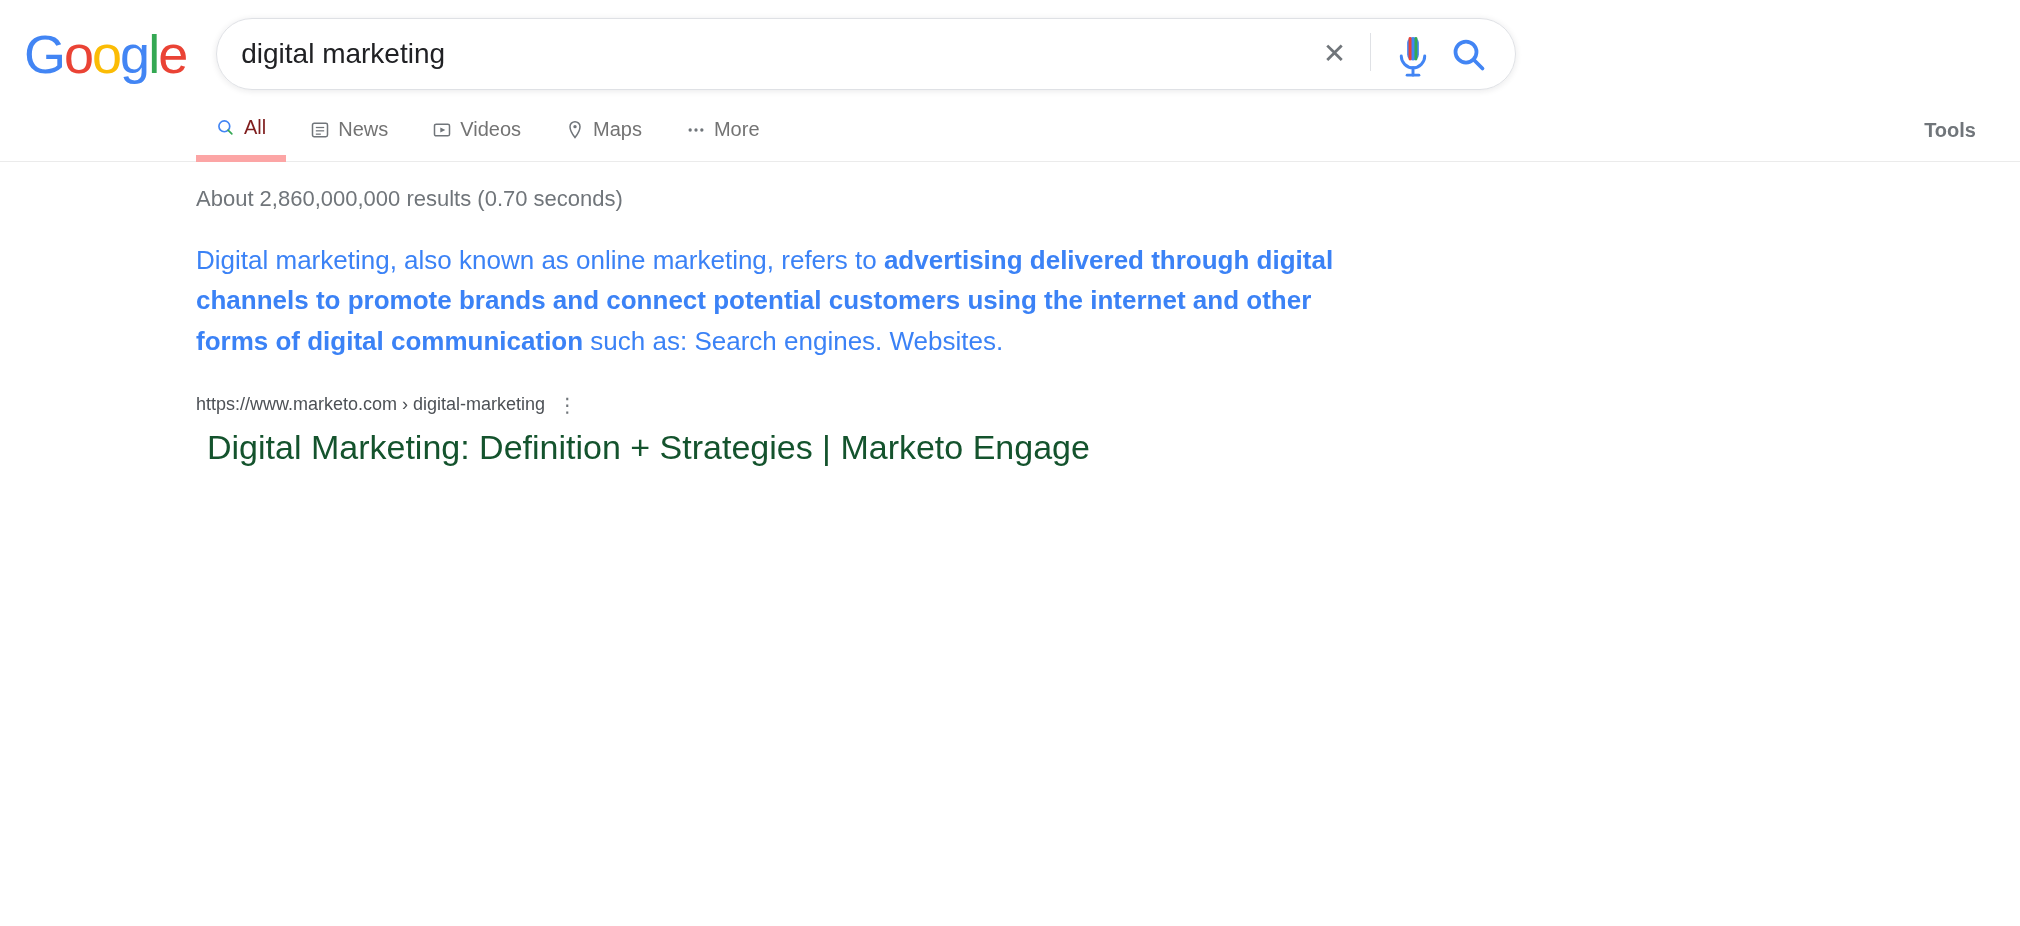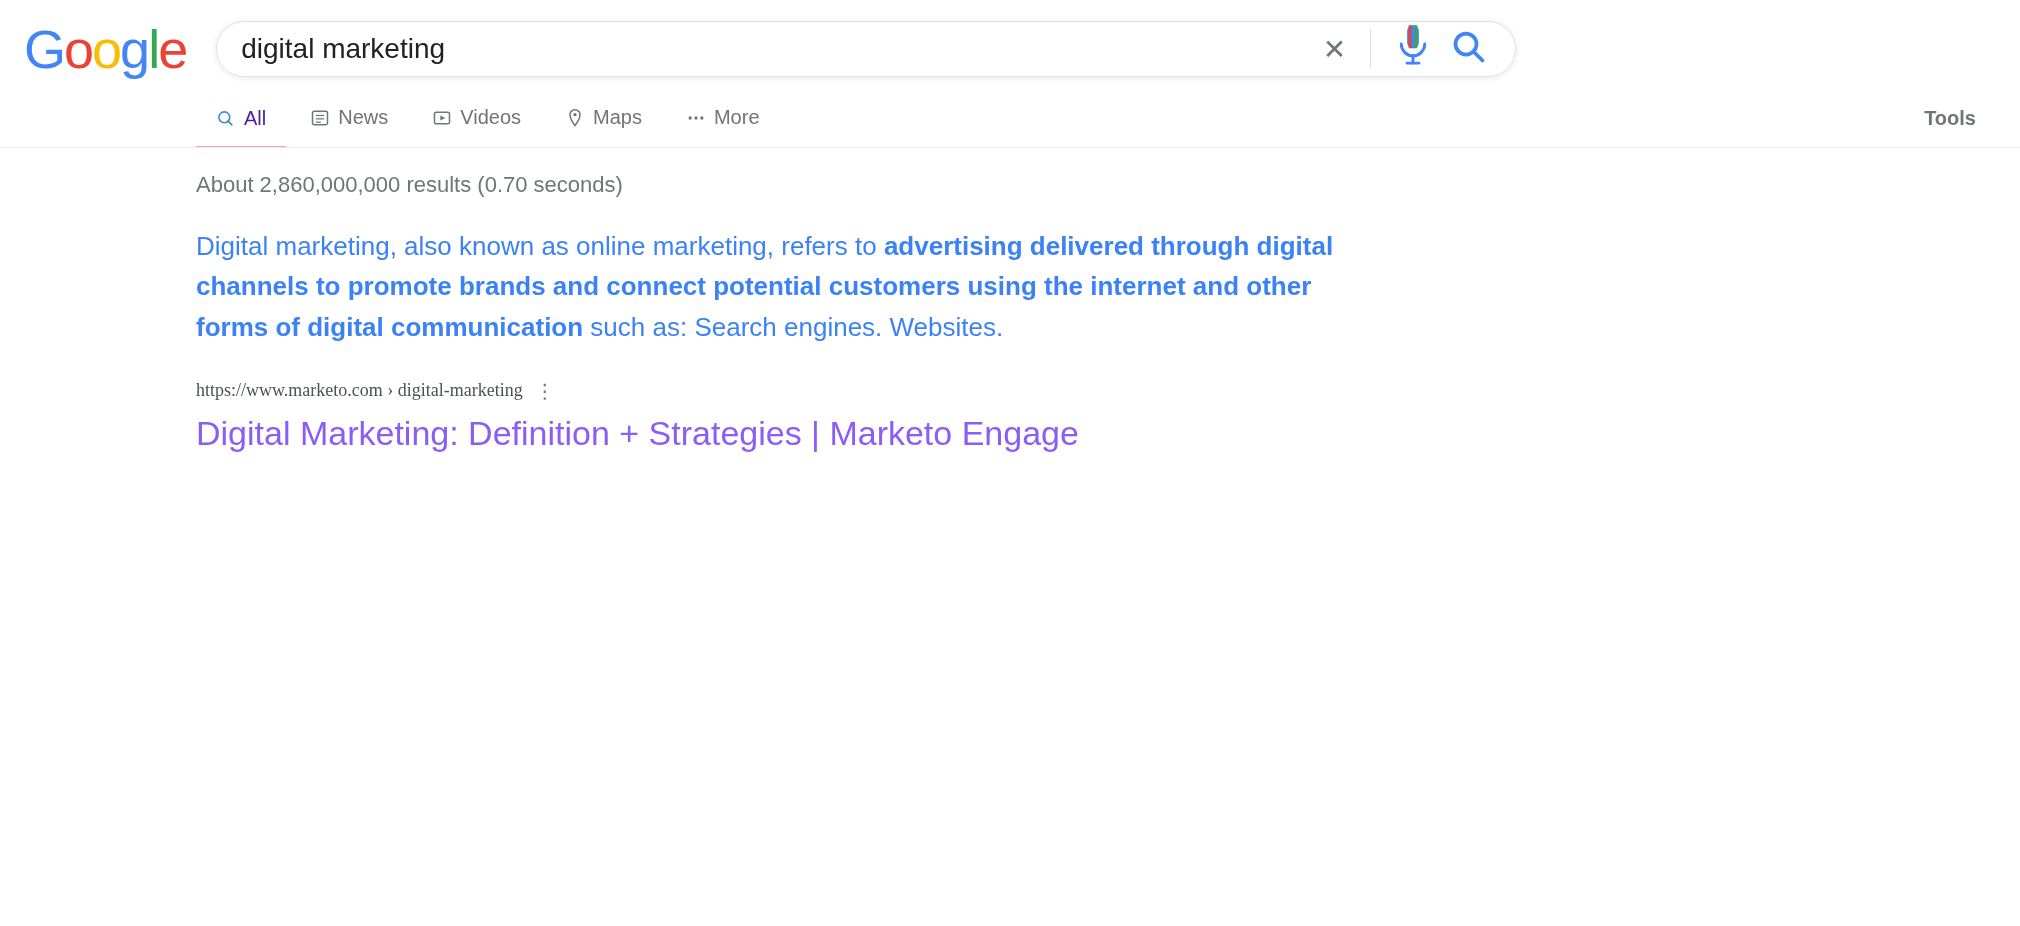--- a/index.html
+++ b/index.html
@@ -39,25 +39,24 @@
     .logo-o1 { color: #EA4335; }
     .logo-o2 { color: #FBBC05; }
     .logo-g2 { color: #4285F4; }
     .logo-l { color: #34A853; }
     .logo-e { color: #EA4335; }
 
     .search-bar-container {
       flex: 1;
       max-width: 1300px;
       display: flex;
-      align-items: center;
       border: 1px solid #dfe1e5;
       border-radius: 50px;
       padding: 14px 24px;
-      height: 56px;
+      height: 72px;
       box-shadow: 0 1px 6px rgba(32,33,36,0.1);
       gap: 12px;
     }
 
     .search-input {
       flex: 1;
       border: none;
       outline: none;
       font-size: 28px;
       color: #202124;
@@ -106,22 +105,22 @@
       color: #737373;
       cursor: pointer;
       text-decoration: none;
       white-space: nowrap;
       position: relative;
       border-bottom: 3px solid transparent;
       margin-bottom: -1px;
     }
 
     .nav-item.active {
-      color: #4c1d95;
-      border-bottom: 1px solid #fca5a5;
+      color: #7f1d1d;
+      border-bottom: 7px solid #fca5a5;
     }
 
     .nav-icon {
       font-size: 20px;
       display: flex;
       align-items: center;
     }
 
     .nav-tools {
       margin-left: auto;
@@ -160,35 +159,35 @@
       display: flex;
       align-items: center;
       gap: 12px;
       font-size: 18px;
       color: #4d5156;
       margin-bottom: 8px;
     }
 
     .result-url .url-text {
       color: #4d5156;
-      font-family: Liberation Serif, serif;
     }
 
     .three-dot {
       color: #70757a;
       font-size: 20px;
       cursor: pointer;
     }
 
     .result-title {
       font-size: 34px;
-      color: #8b5cf6;
+      color: #14532d;
       text-decoration: none;
       cursor: pointer;
       line-height: 1.3;
+      margin-left: 11px;
     }
 
   </style>
 </head>
 <body>
 
 <div class="header">
 
   <div class="google-logo">
     <span class="logo-g">G</span>

